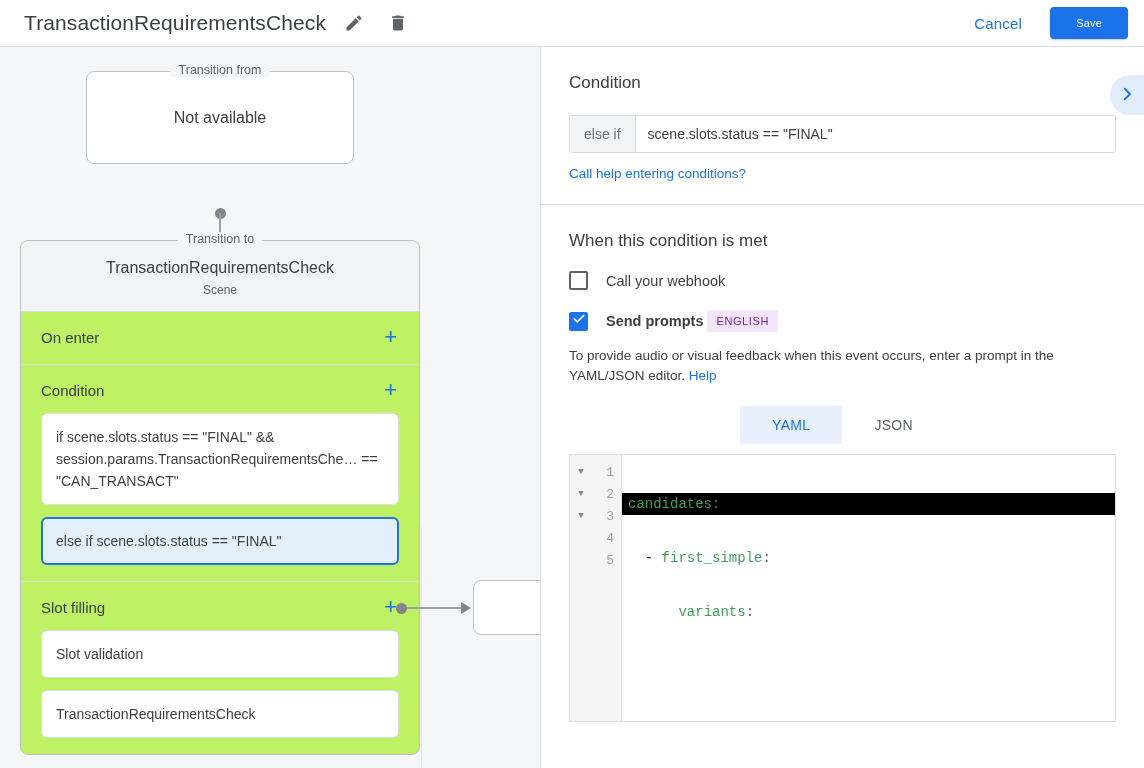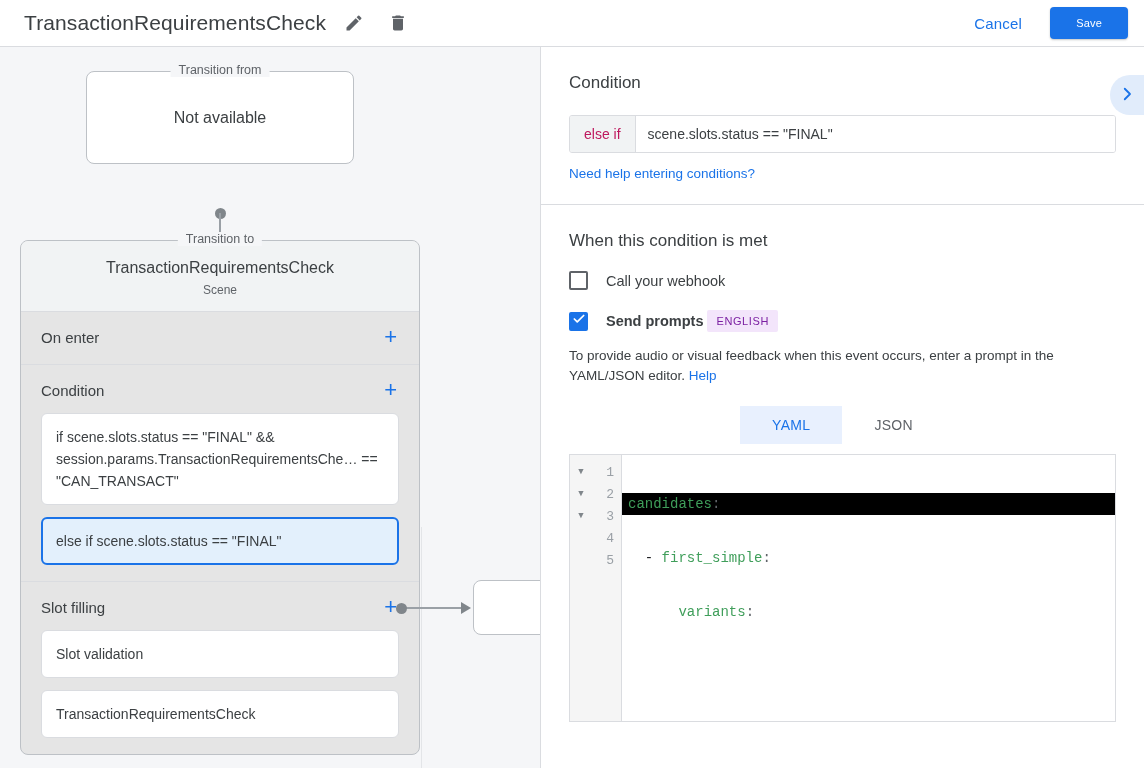--- a/index.html
+++ b/index.html
@@ -71,21 +71,21 @@
   }
   #conn-arrow-1 {
     left: 214px; top: 210px; width: 0; height: 0;
     border-left: 6px solid transparent; border-right: 6px solid transparent;
     border-top: 10px solid #9aa0a6;
   }
 
   
   #scene-card {
     position: absolute; left: 20px; top: 193px; width: 400px;
-    border: 1px solid #bdc1c6; border-radius: 8px; background: #e5e5e5;
+    border: 1px solid #bdc1c6; border-radius: 8px; background: #bef264;
   }
   #scene-head {
     background: #f1f3f4; border-top-left-radius: 7px; border-top-right-radius: 7px;
     padding: 18px 10px 14px; text-align: center; border-bottom: 1px solid #dadce0;
   }
   .scene-name { font-size: 16px; color: #3c4043; }
   .scene-sub  { font-size: 12px; color: #5f6368; margin-top: 6px; }
   .sect { border-bottom: 1px solid #dadce0; padding: 14px 20px 16px; }
   .sect:last-child { border-bottom: none; }
   .sect-head { display: flex; align-items: center; justify-content: space-between; }
@@ -131,21 +131,21 @@
   .panel-sect { padding: 26px 28px 22px; }
   .panel-sect.bordered { border-bottom: 1px solid #dadce0; }
   .panel-h { font-size: 17px; color: #3c4043; }
   .cond-row {
     display: flex; margin-top: 22px; border: 1px solid #dadce0; border-radius: 3px;
     overflow: hidden; height: 38px;
   }
   .cond-prefix {
     background: #f1f3f4; border-right: 1px solid #dadce0;
     display: flex; align-items: center; padding: 0 14px;
-    font-size: 14px; color: #be185d; white-space: nowrap;
+    font-size: 14px; color: #737373; white-space: nowrap;
   }
   .cond-value {
     flex: 1; border: none; outline: none; background: #fff;
     font-family: inherit; font-size: 14px; color: #3c4043; padding: 0 12px;
   }
   .link { color: #1a73e8; font-size: 13.5px; text-decoration: none; cursor: pointer; }
   .help-link { display: inline-block; margin-top: 13px; }
 
   .cb-row { display: flex; align-items: center; margin-top: 20px; }
   .cb {
@@ -292,21 +292,21 @@
         </svg>
       </span>
     </button>
 
     <div class="panel-sect bordered">
       <div class="panel-h">Condition</div>
       <div class="cond-row">
         <div class="cond-prefix">else if</div>
         <input class="cond-value" type="text" value="scene.slots.status == &quot;FINAL&quot;" style="">
       </div>
-      <a class="link help-link">Need help entering conditions?</a>
+      <a class="link help-link">Call help entering conditions?</a>
     </div>
 
     <div class="panel-sect">
       <div class="panel-h">When this condition is met</div>
 
       <div class="cb-row">
         <span class="cb"></span>
         <span class="cb-label">Call your webhook</span>
       </div>
 

